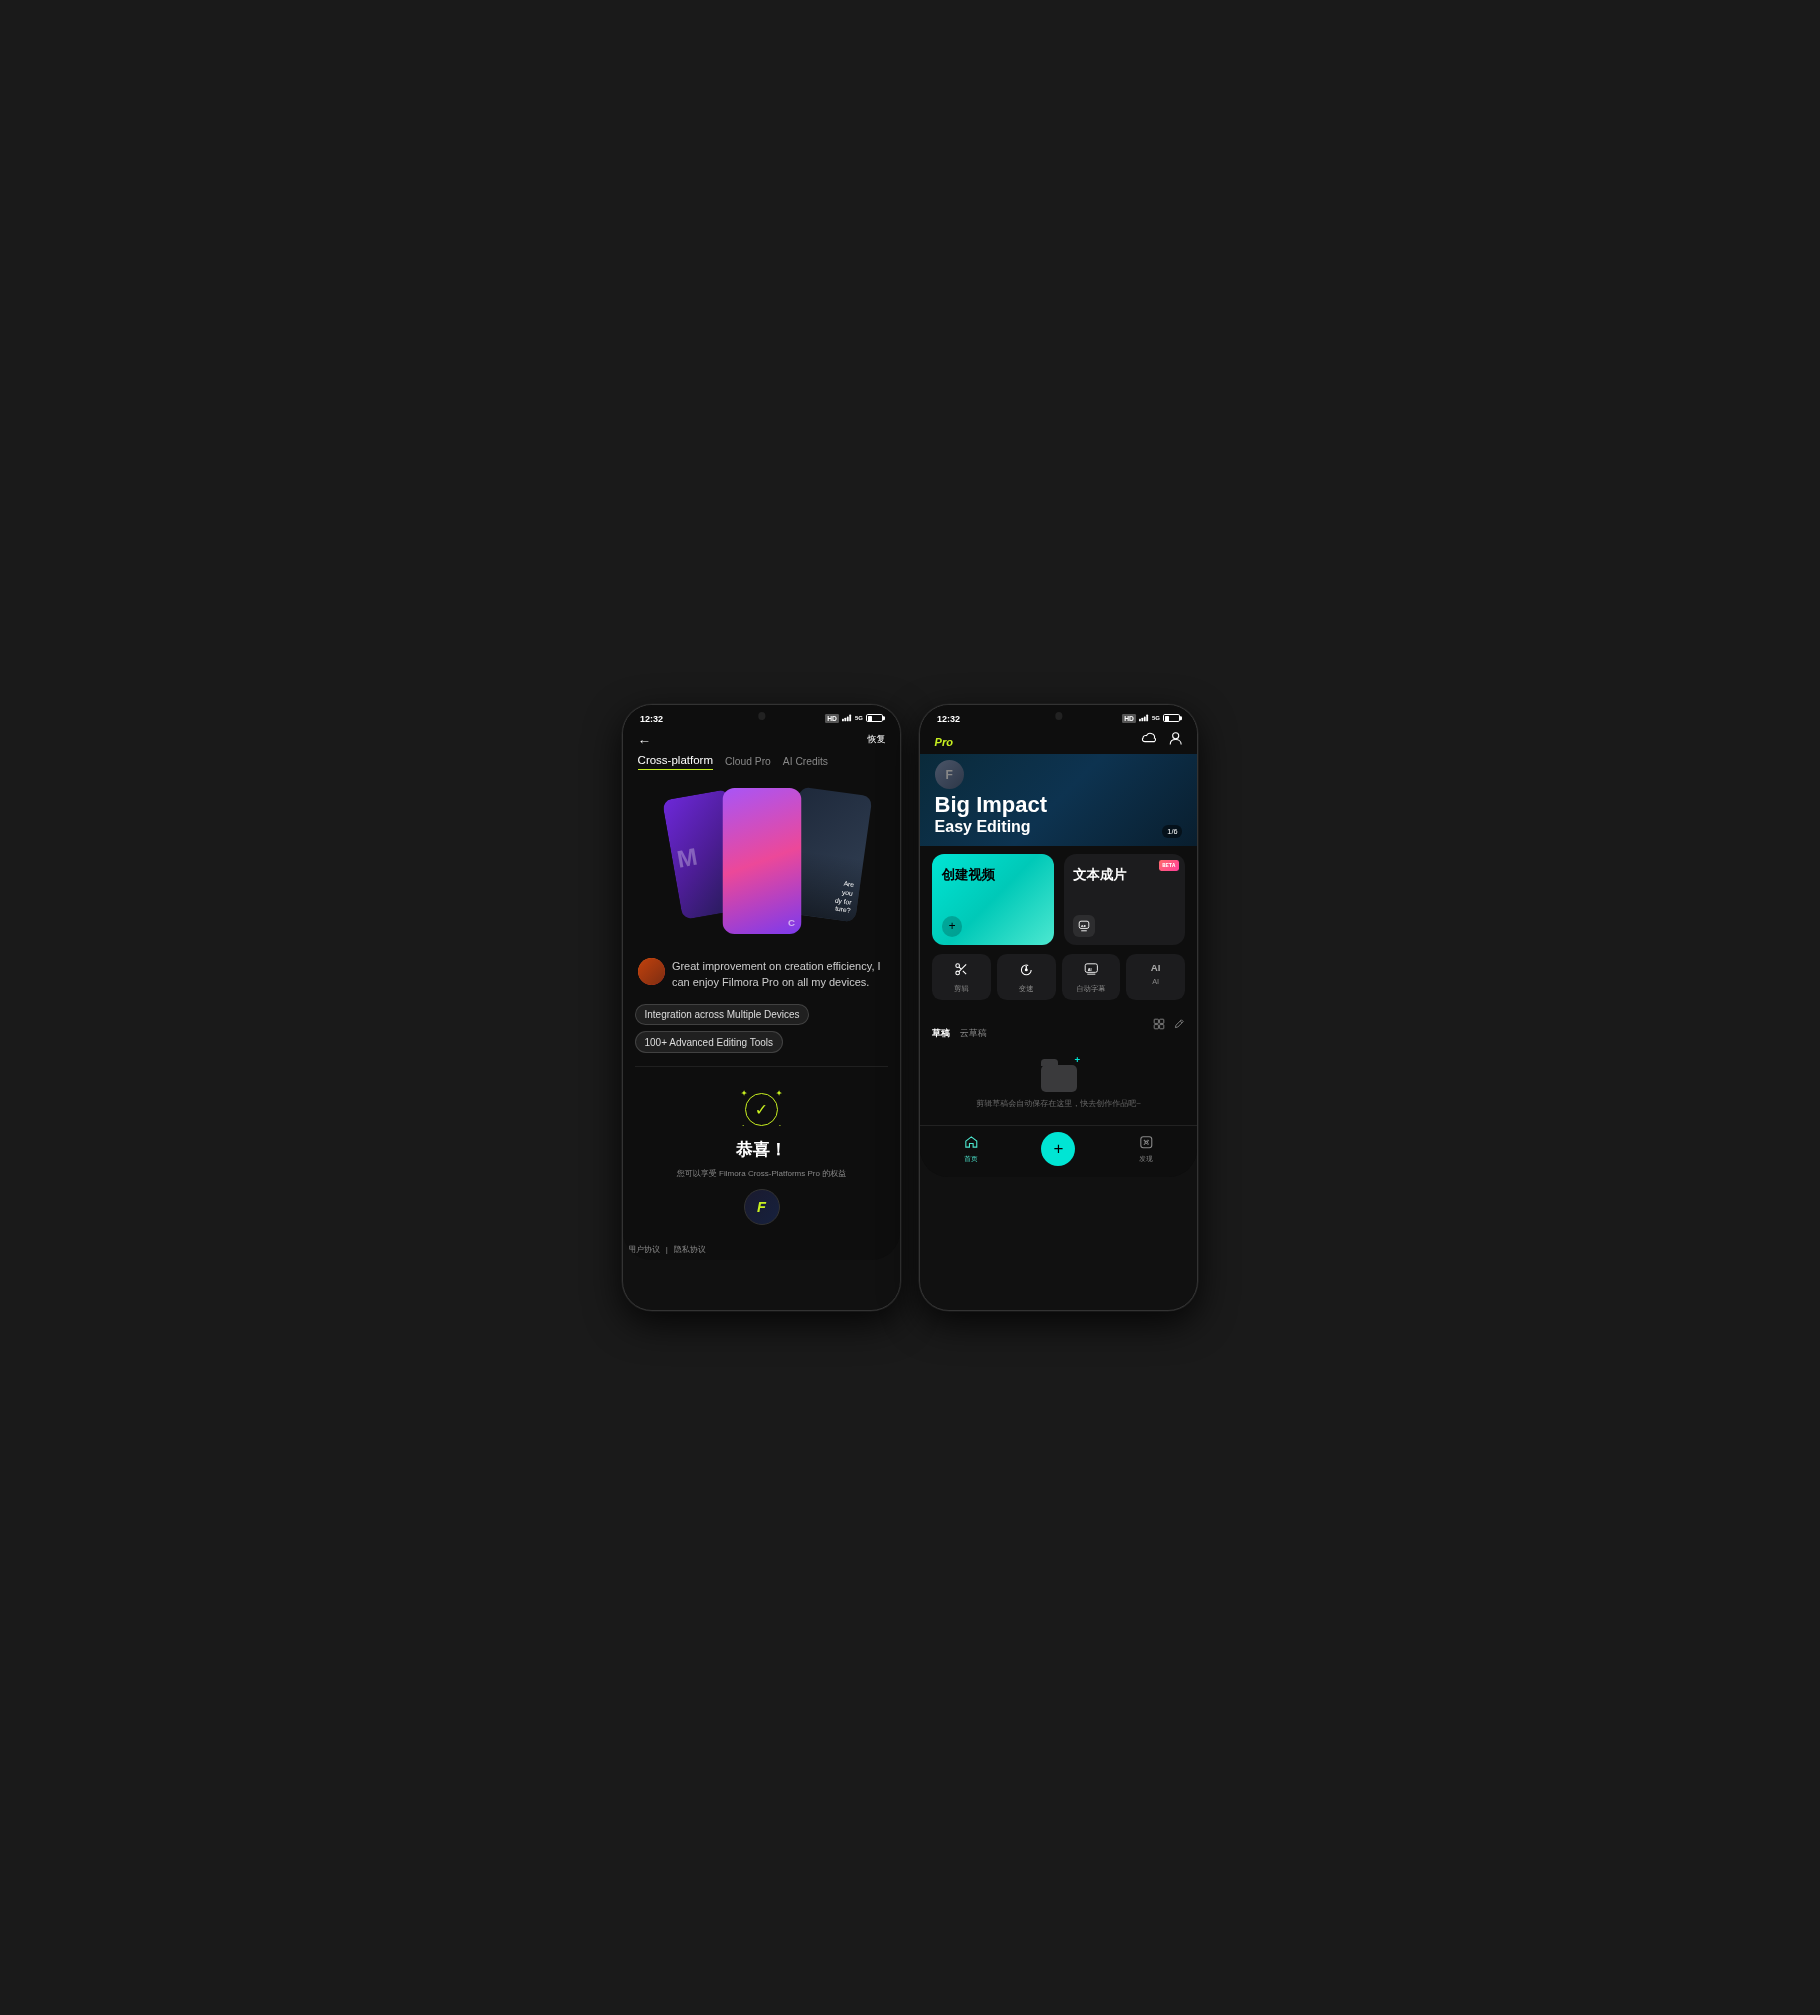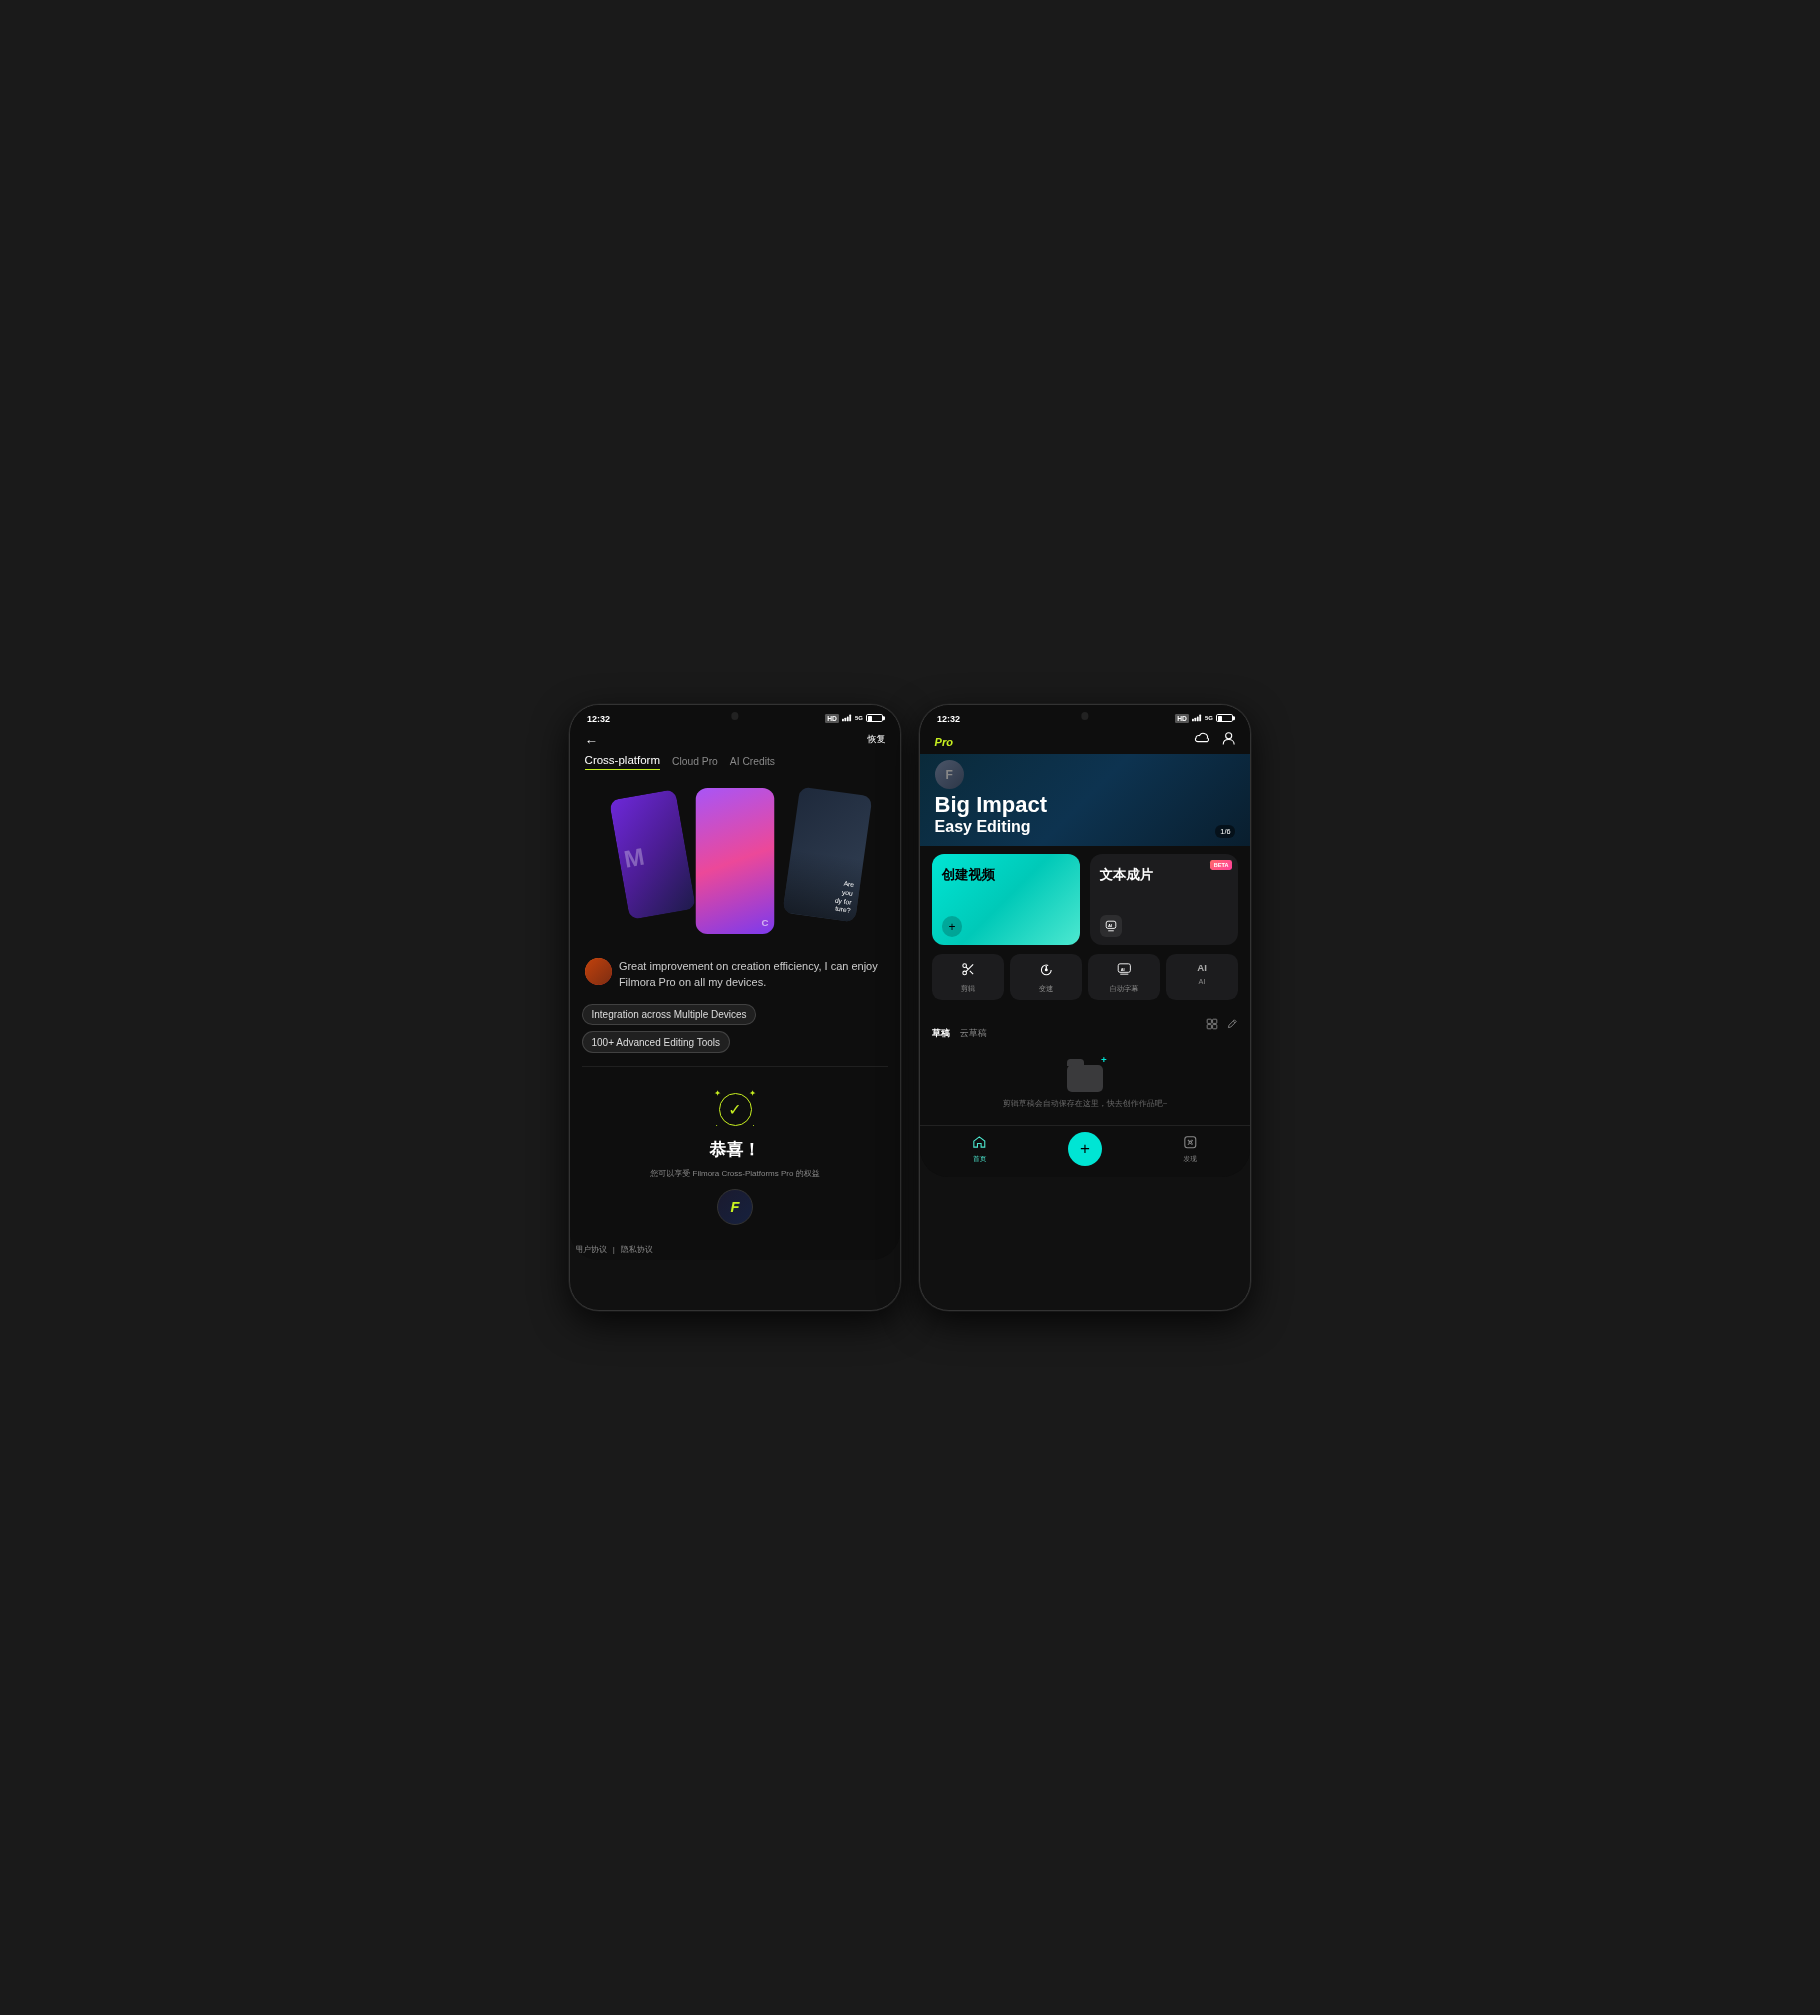--- a/index.html
+++ b/index.html
@@ -13,21 +13,21 @@
       padding: 24px 12px;
     }
     .screenshot-container {
       display: flex;
       gap: 18px;
       align-items: flex-start;
     }
 
     
     .phone {
-      width: 332px;
+      width: 279px;
       min-height: 607px;
       background: #111;
       border-radius: 30px;
       border: 1.8px solid #333;
       overflow: hidden;
       position: relative;
       box-shadow: 0 0 0 0.6px #222, 0 12px 36px rgba(0,0,0,0.8);
     }
     .phone-inner {
       background: #0e0e0e;
@@ -418,20 +418,21 @@
       color: #fff;
       font-size: 7.3px;
       padding: 1.8px 4.9px;
       border-radius: 6px;
     }
     .action-grid {
       display: grid;
       grid-template-columns: 1fr 1fr;
       gap: 10px;
       padding: 8.5px 12px 4.9px;
+      font-family: Liberation Mono, monospace;
     }
     .action-card {
       border-radius: 12px;
       padding: 12px 9.7px;
       position: relative;
       overflow: hidden;
       cursor: pointer;
     }
     .action-card.create {
       background: linear-gradient(135deg, #00e5d4, #00c9b8, #4de8d0);

